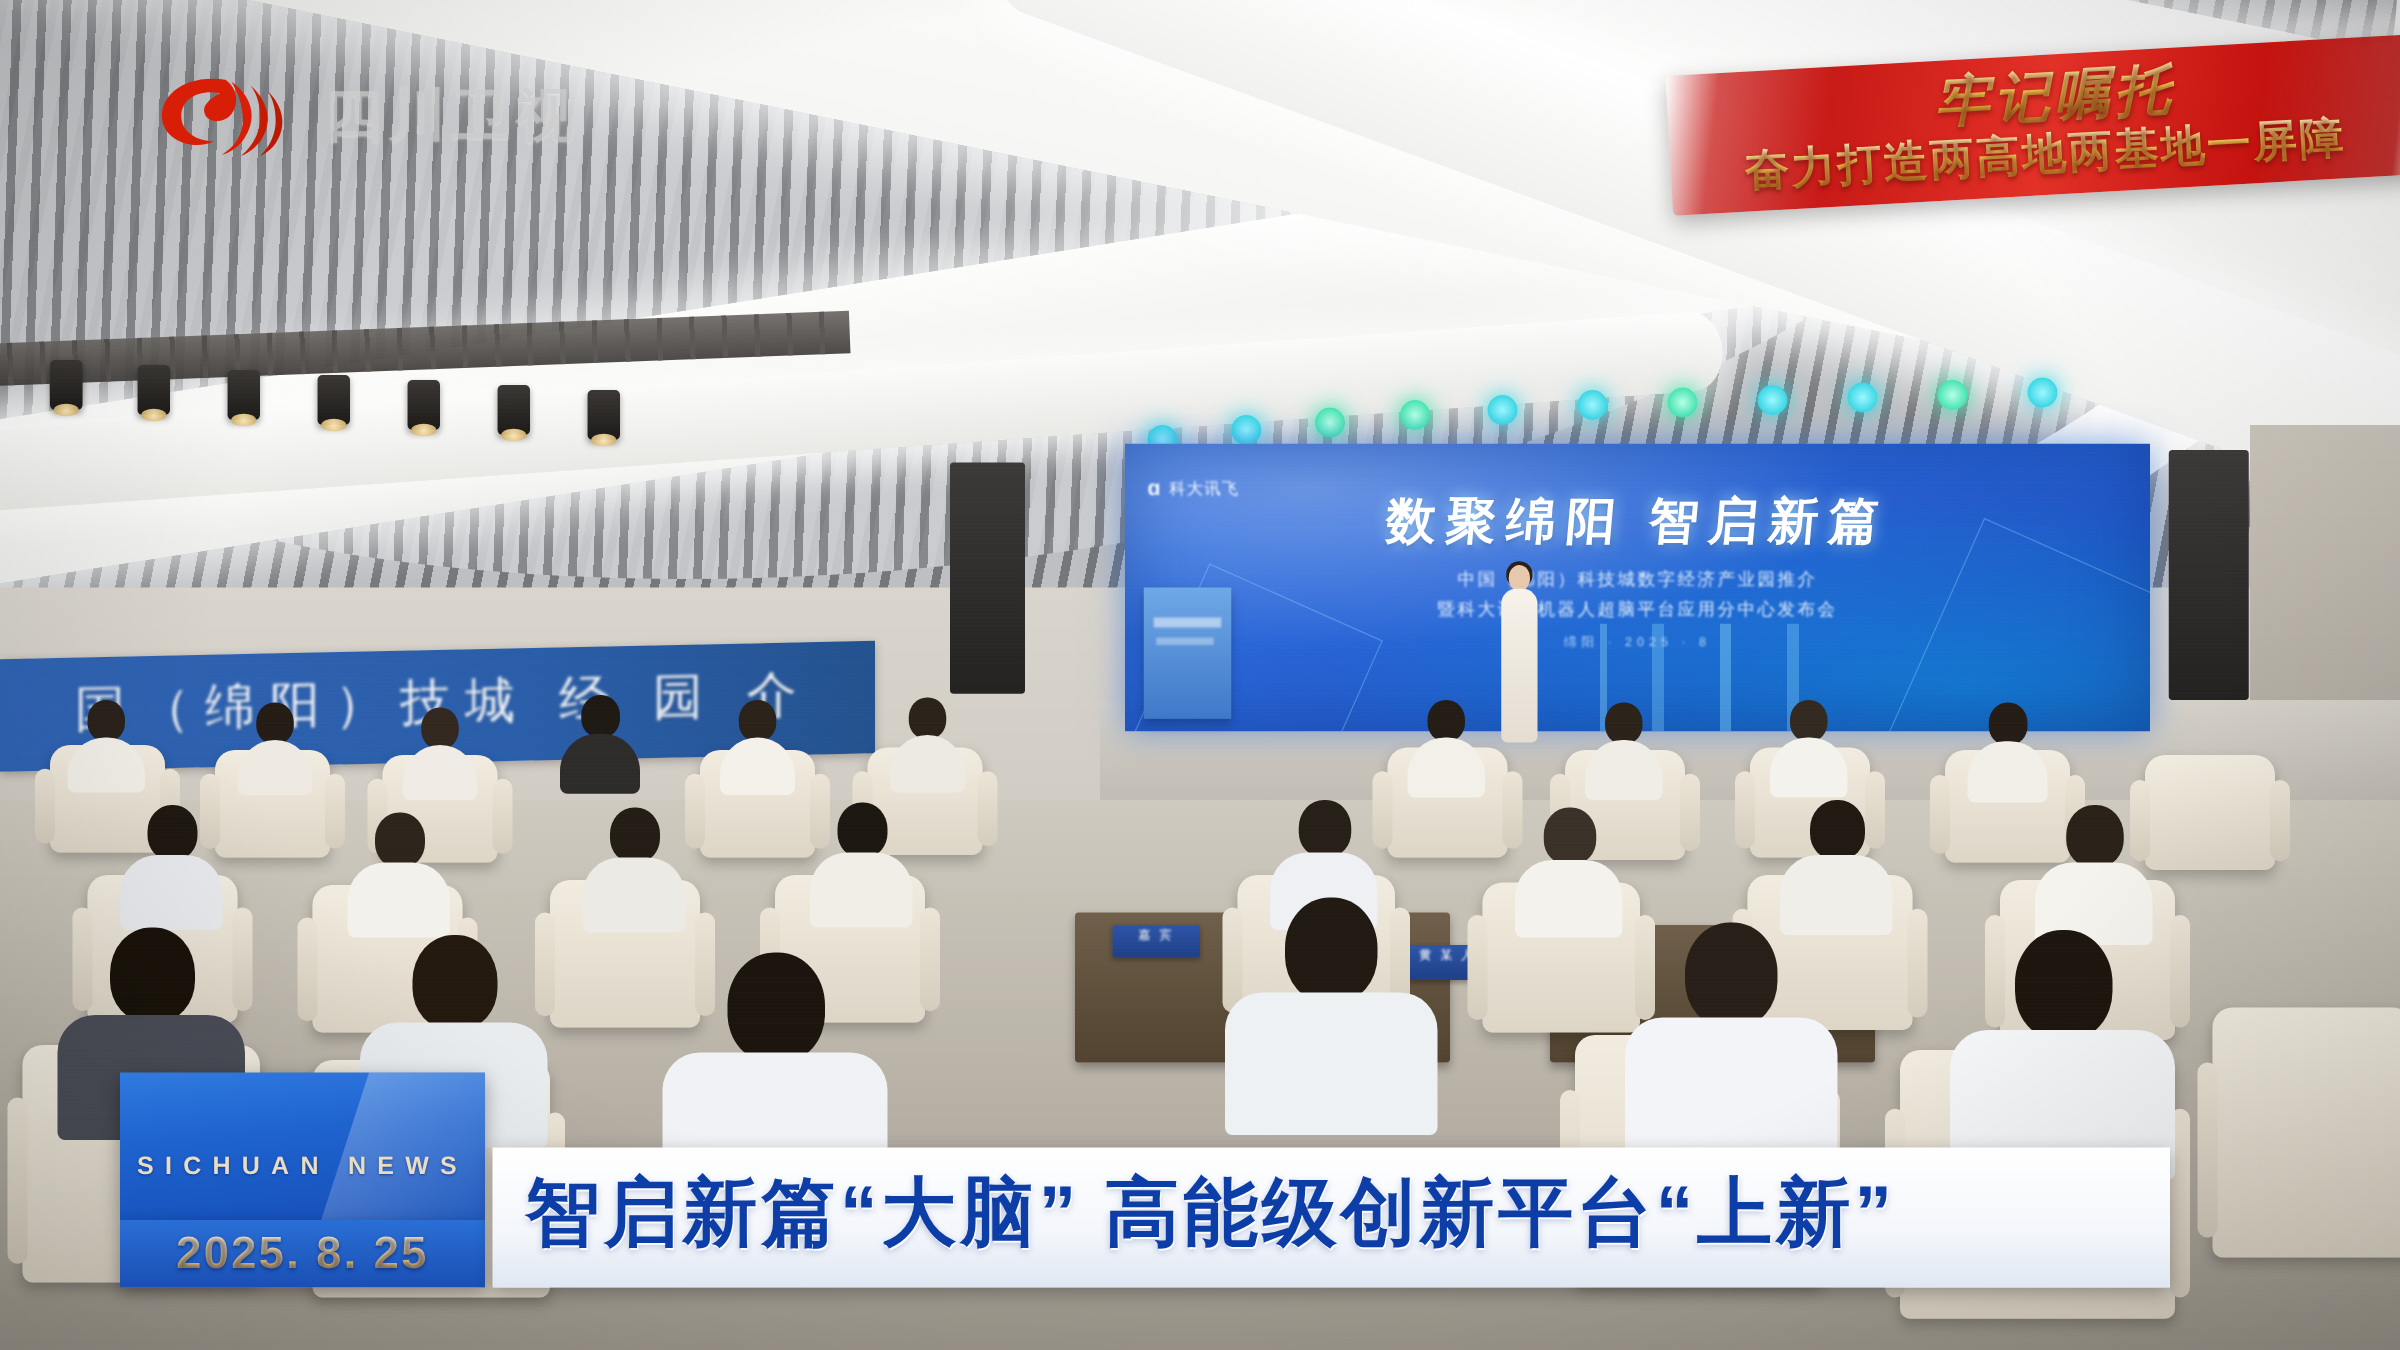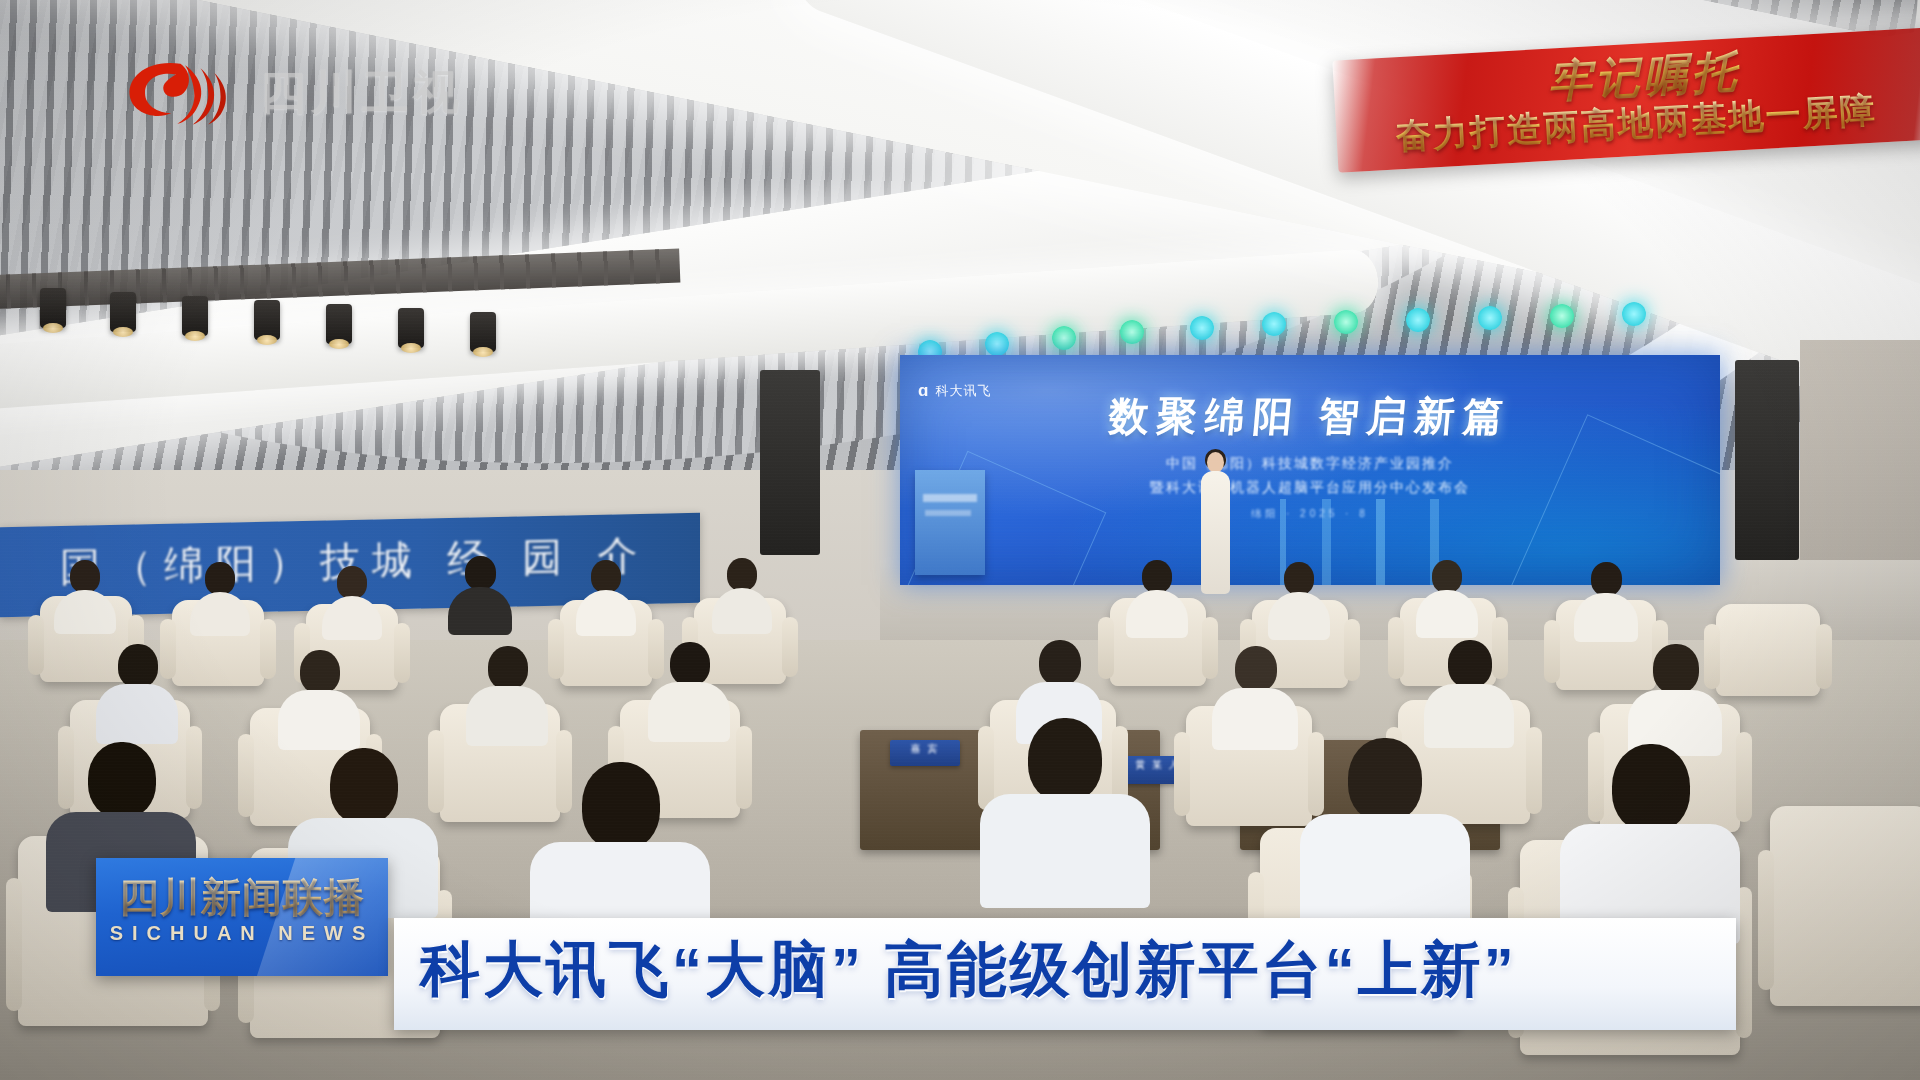--- a/index.html
+++ b/index.html
@@ -532,24 +532,26 @@
 
   <div class="layer" id="ribbon">
     <div class="r1">牢记嘱托</div>
     <div class="r2">奋力打造两高地两基地一屏障</div>
   </div>
 
   <div class="layer" id="lower">
 
     <div id="prog-badge">
       <div class="gloss"></div>
-      <div class="cn">四川新闻联播</div>
       <div class="en">SICHUAN NEWS</div>
     </div>
 
+    <div id="date-bar">
+      <div class="d">2025. 8. 25</div>
+    </div>
 
 
     <div id="headline-bar">
-      <div class="h">科大讯飞“大脑”  高能级创新平台“上新”</div>
+      <div class="h">智启新篇“大脑”  高能级创新平台“上新”</div>
     </div>
   </div>
 
 </div>
 
 </body></html>

